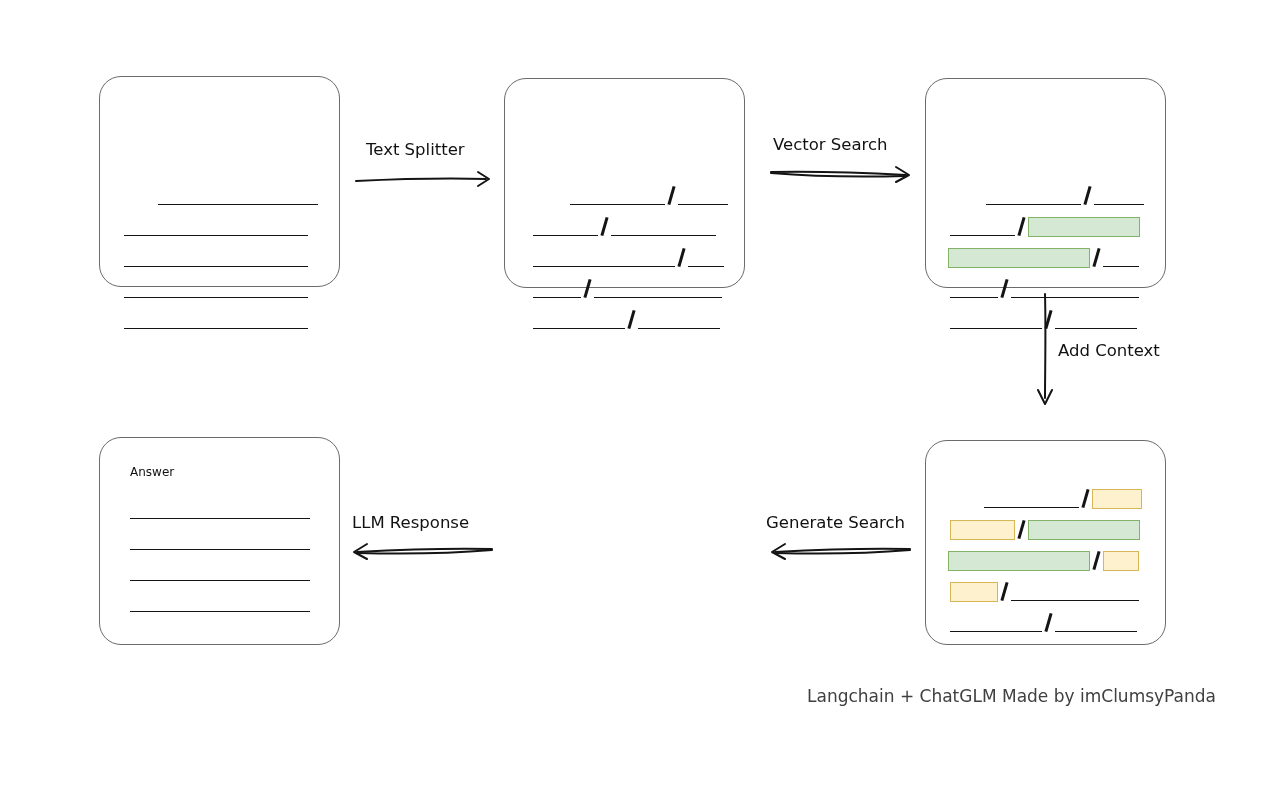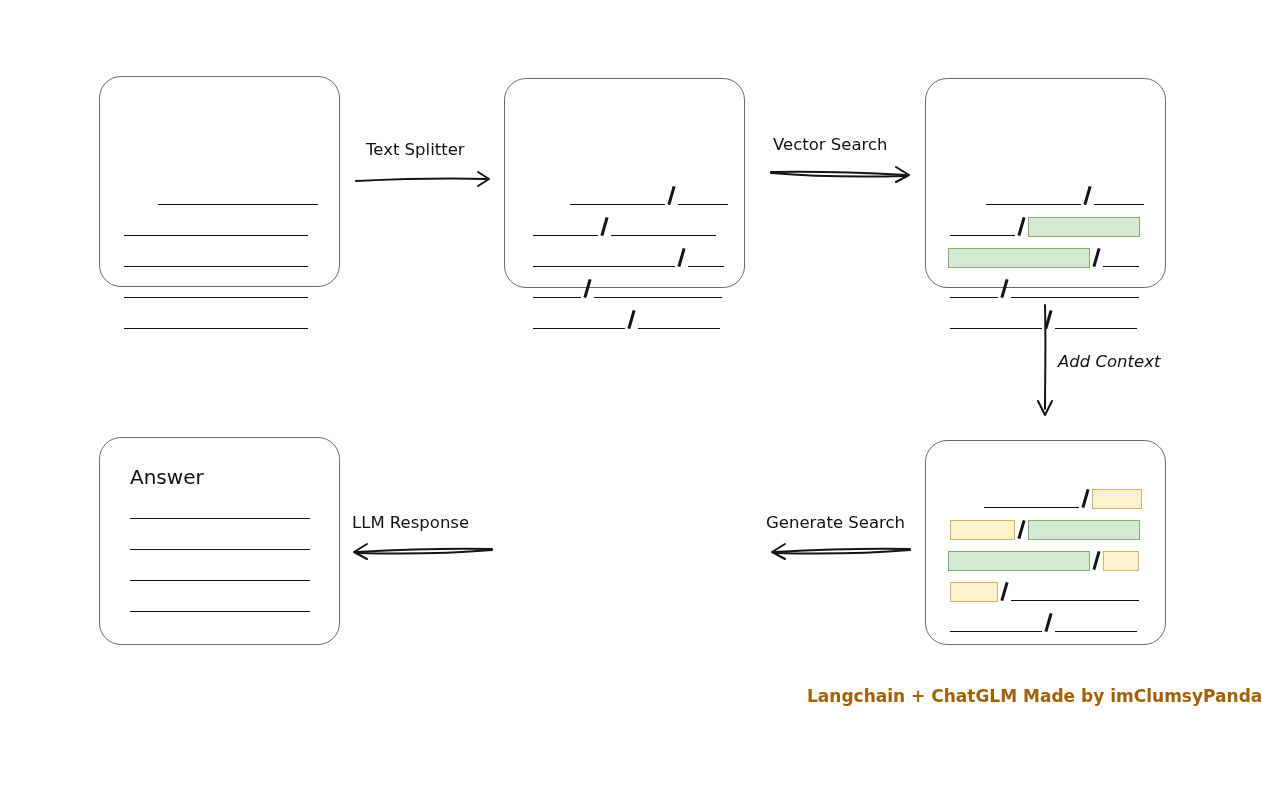--- a/index.html
+++ b/index.html
@@ -83,21 +83,21 @@
     box-sizing: border-box;
     height: 20px;
     border-width: 1.4px;
     border-style: solid;
   }
 
   
   .box-label {
     position: absolute;
     font-family: "DejaVu Sans", sans-serif;
-    font-size: 20px;
+    font-size: 12px;
     color: #111111;
     white-space: nowrap;
   }
 
   
   .plain-line {
     position: absolute;
     border-bottom: 1.9px solid #141414;
     height: 0;
   }
@@ -111,23 +111,22 @@
     color: #111111;
     white-space: nowrap;
   }
   .arrow-svg { position: absolute; overflow: visible; }
 
   
   .footer-credit {
     position: absolute;
     font-family: "DejaVu Sans", sans-serif;
     font-size: 17px;
-    color: #a16207;
+    color: #404040;
     white-space: nowrap;
-    font-weight: bold;
   }
 </style>
 </head>
 <body>
 
 <div id="canvas">
 
   <div class="doc-box" style="left:75px; top:76px; width:241px; height:211px;">
     <div class="rows">
       <div class="row" style="left:58px; top:108px;">
@@ -218,21 +217,21 @@
         <div class="seg" style="width:128px;"></div>
       </div>
       <div class="row" style="left:24px; top:230px;">
         <div class="seg" style="width:92px;"></div>
         <div class="slash"></div>
         <div class="seg" style="width:82px;"></div>
       </div>
     </div>
   </div>
 
-  <div class="arrow-wrap" style="left:1008px; top:303px; width:160px; height:120px;font-style:italic;">
+  <div class="arrow-wrap" style="left:1008px; top:292px; width:160px; height:120px;">
     <svg class="arrow-svg" width="30" height="118" viewBox="0 0 30 118" style="left:0px; top:0px;">
       <path d="M13,2 C14,40 13,78 13,106" fill="none" stroke="#141414" stroke-width="2" stroke-linecap="round"></path>
       <path d="M6,98 L13,112 L20,98" fill="none" stroke="#141414" stroke-width="2" stroke-linejoin="round" stroke-linecap="round"></path>
     </svg>
     <div class="arrow-label" style="left:26px; top:49px;">Add Context</div>
   </div>
 
   <div class="doc-box" style="left:901px; top:440px; width:241px; height:205px;">
     <div class="rows">
       <div class="row" style="left:58px; top:47px;">

